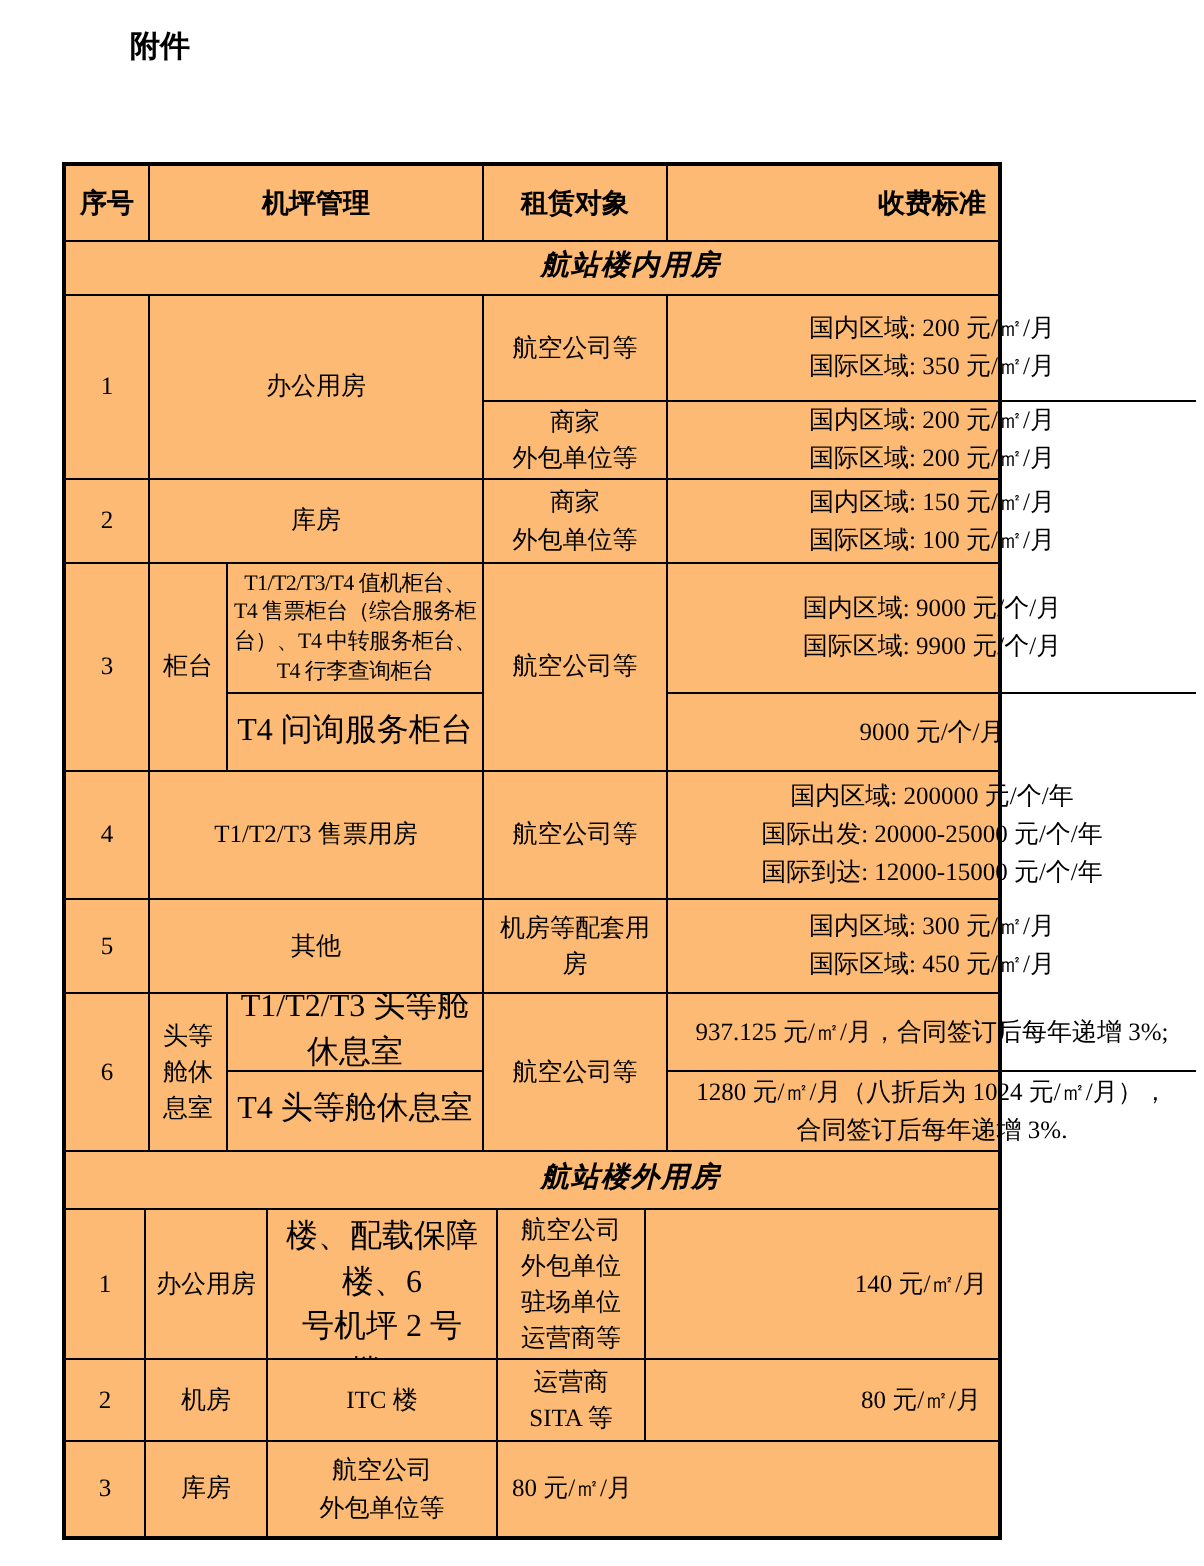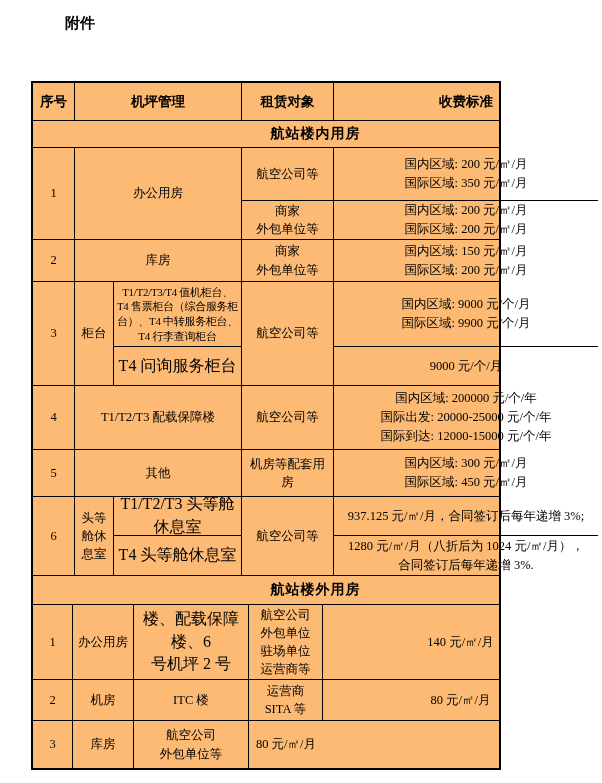--- a/index.html
+++ b/index.html
@@ -12,21 +12,21 @@
   .tbl{position:absolute;left:31px;top:81px;width:470px;box-sizing:border-box;
        border:2px solid #000;background:#fdba74;}
   .grp{display:grid;border-bottom:1px solid #000;}
   .grp:last-child{border-bottom:none;}
   .c{display:flex;align-items:center;justify-content:center;text-align:center;
      border-right:1px solid #000;white-space:pre-line;overflow:hidden;
      font-size:12.5px;line-height:1.45;padding:1px 2px;box-sizing:border-box;}
   .c.last{border-right:none;}
   .bt{border-top:1px solid #000;}
   .th{font-family:"Liberation Sans","DejaVu Sans",sans-serif;font-weight:600;font-size:13.5px;}
-  .banner{font-weight:bold;font-size:14px;border-right:none;letter-spacing:1px;}
+  .banner{font-weight:bold;font-size:14px;border-right:none;letter-spacing:1px;font-style:italic;}
   .sm{font-size:11px;letter-spacing:-0.3px;line-height:1.34;}
   .md{font-size:16px;line-height:1.42;}
   .fee{font-size:12.5px;line-height:1.5;}
 </style>
 </head>
 <body>
 
 <div class="page">
 
   <div class="attach">附件</div>
@@ -55,40 +55,40 @@
       <div class="c fee bt last" style="grid-row:2;grid-column:4;">国内区域: 200 元/㎡/月
 国际区域: 200 元/㎡/月</div>
     </div>
 
     <div class="grp" style="grid-template-columns:42px 167px 92px 264px;grid-template-rows:41px;">
       <div class="c">2</div>
       <div class="c">库房</div>
       <div class="c">商家
 外包单位等</div>
       <div class="c fee last">国内区域: 150 元/㎡/月
-国际区域: 200 元/㎡/月</div>
+国际区域: 100 元/㎡/月</div>
     </div>
 
     <div class="grp" style="grid-template-columns:42px 39px 128px 92px 264px;grid-template-rows:64px 39px;">
       <div class="c" style="grid-row:1/3;grid-column:1;">3</div>
       <div class="c" style="grid-row:1/3;grid-column:2;">柜台</div>
       <div class="c sm" style="grid-row:1;grid-column:3;">T1/T2/T3/T4 值机柜台、
 T4 售票柜台（综合服务柜
 台）、T4 中转服务柜台、
 T4 行李查询柜台</div>
       <div class="c" style="grid-row:1/3;grid-column:4;">航空公司等</div>
       <div class="c fee last" style="grid-row:1;grid-column:5;">国内区域: 9000 元/个/月
 国际区域: 9900 元/个/月</div>
       <div class="c bt md" style="grid-row:2;grid-column:3;">T4 问询服务柜台</div>
       <div class="c fee bt last" style="grid-row:2;grid-column:5;">9000 元/个/月</div>
     </div>
 
     <div class="grp" style="grid-template-columns:42px 167px 92px 264px;grid-template-rows:63px;">
       <div class="c">4</div>
-      <div class="c">T1/T2/T3 配载保障楼</div>
+      <div class="c">T1/T2/T3 售票用房</div>
       <div class="c">航空公司等</div>
       <div class="c fee last">国内区域: 200000 元/个/年
 国际出发: 20000-25000 元/个/年
 国际到达: 12000-15000 元/个/年</div>
     </div>
 
     <div class="grp" style="grid-template-columns:42px 167px 92px 264px;grid-template-rows:46px;">
       <div class="c">5</div>
       <div class="c">其他</div>
       <div class="c">机房等配套用房</div>

